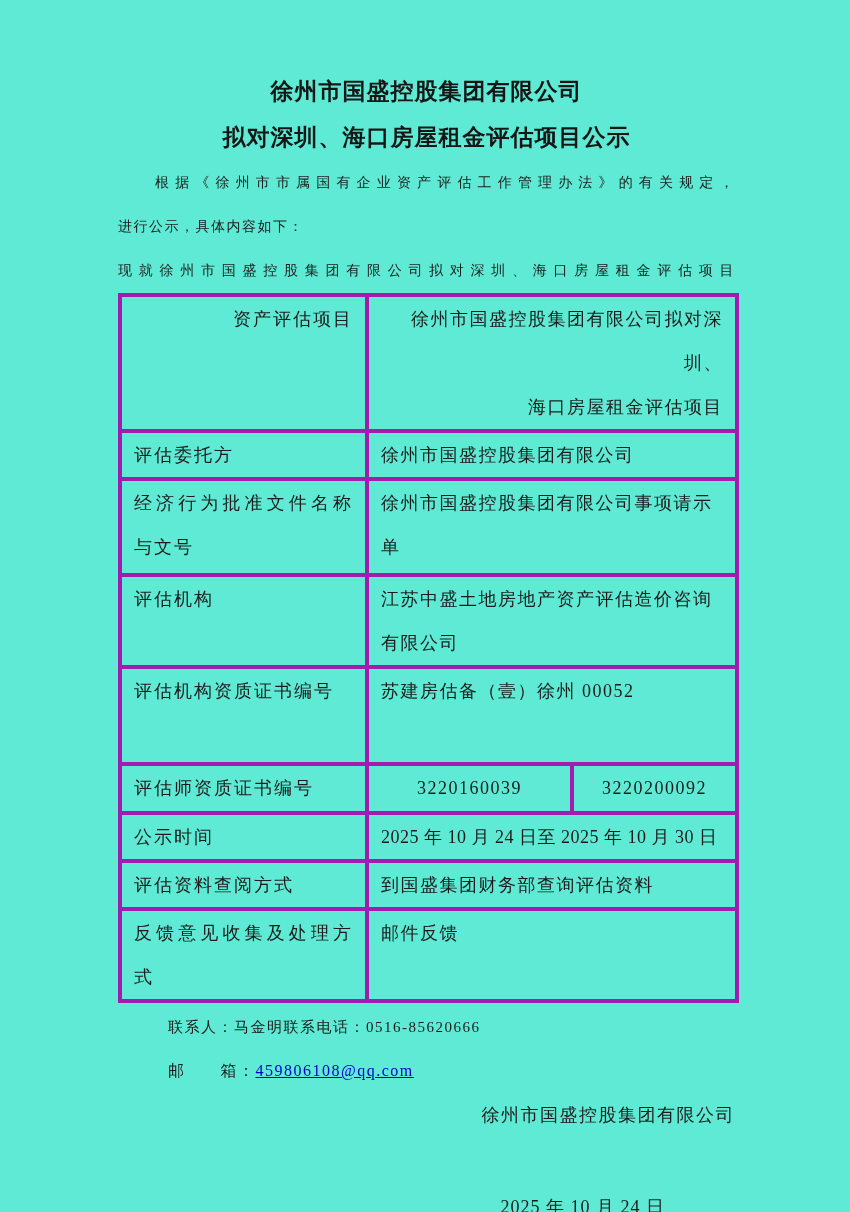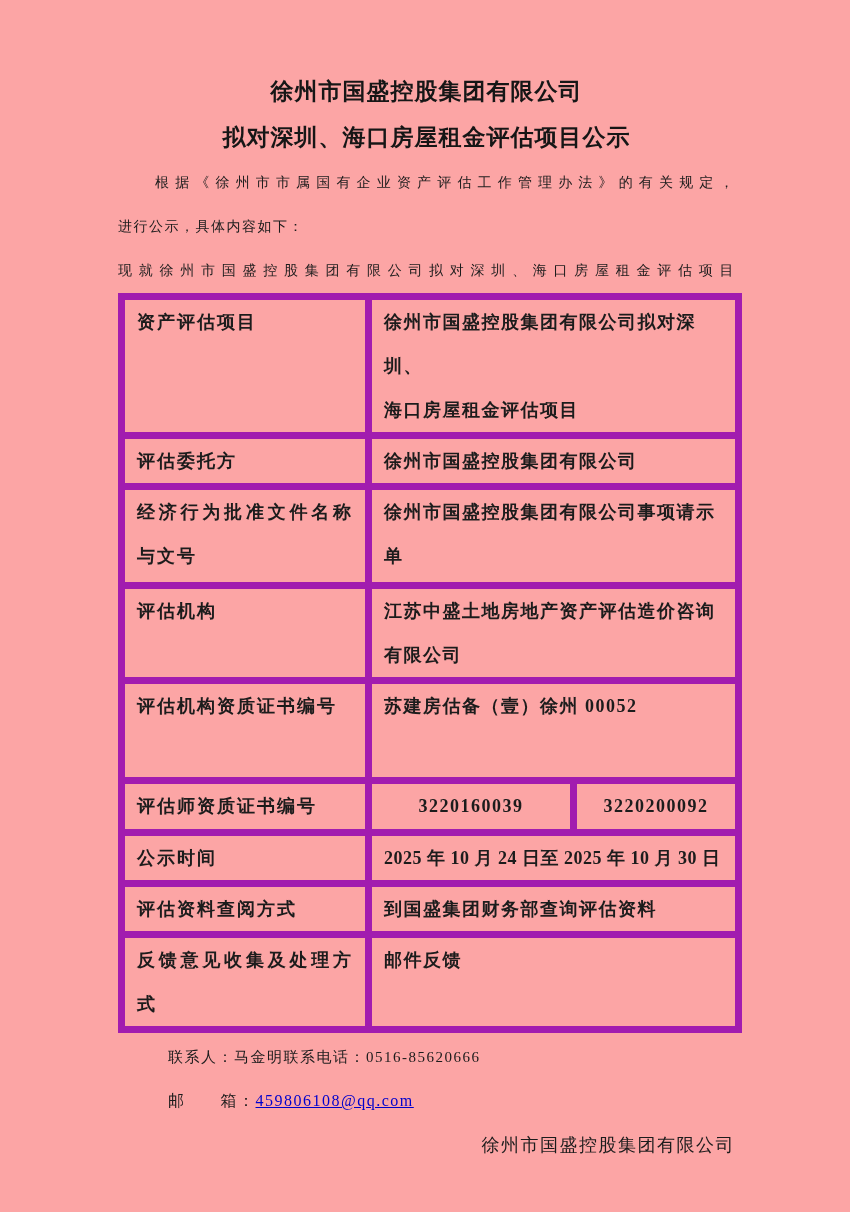--- a/index.html
+++ b/index.html
@@ -1,17 +1,17 @@
 <!DOCTYPE html>
 <html><head>
 <meta charset="utf-8">
 <style>
   html,body{margin:0;padding:0;background:#ffffff;}
   .page{
-    width:850px;height:1212px;background:#fca5a5;position:relative;overflow:hidden;
+    width:850px;height:1212px;background:#5eead4;position:relative;overflow:hidden;
     font-family:"Liberation Serif","DejaVu Serif",serif;color:#1c1c1c;
   }
   .inner{padding:0 115px 0 118px;}
 
   .doc-title{
     font-family:"Liberation Sans","DejaVu Sans",sans-serif;
     font-weight:bold;font-size:23px;line-height:30px;
     text-align:center;letter-spacing:1px;color:#161616;
   }
   .title1{padding-top:76px;}
@@ -21,28 +21,28 @@
   .intro-line{text-align:justify;text-align-last:justify;}
   .intro-line.indent{text-indent:37px;}
   .intro-line.last{text-align-last:left;}
 
   table.info-table{
     border-collapse:collapse;table-layout:fixed;width:617px;
     font-size:18px;margin-top:0;
   }
   col.c1{width:247px;} col.c2{width:205px;} col.c3{width:165px;}
   .info-table td{
-    border:7px solid #a21caf;vertical-align:top;
-    padding:0 12px;line-height:44px;overflow:hidden;font-weight:bold;
+    border:4px solid #a21caf;vertical-align:top;
+    padding:0 12px;line-height:44px;overflow:hidden;
   }
   td.label{letter-spacing:2px;text-align:justify;}
   td.value{letter-spacing:1.5px;text-align:left;}
   td.value.center{text-align:center;letter-spacing:1.5px;}
   td.value.nums{letter-spacing:0.5px;padding-right:4px;white-space:nowrap;}
-  tr.h90 td{height:90px;} tr.h44 td{height:44px;} tr.h92 td{height:92px;}
+  tr.h90 td{height:90px;text-align:right;} tr.h44 td{height:44px;} tr.h92 td{height:92px;}
   tr.h88 td{height:88px;} tr.h93 td{height:93px;} tr.h45 td{height:45px;}
   tr.h43 td{height:43px;}
 
   .contact{margin-top:2px;padding-left:50px;font-size:15px;line-height:44px;letter-spacing:1.5px;}
   .email-line{padding-left:50px;font-size:16px;line-height:44px;letter-spacing:1.5px;}
   a.email-link{color:#0000cc;text-decoration:underline;}
   .signature{text-align:right;font-size:18px;line-height:44px;letter-spacing:1.5px;}
   .doc-date{margin-top:48px;text-align:right;padding-right:70px;font-size:18px;line-height:44px;letter-spacing:1px;}
 </style>
 </head>

